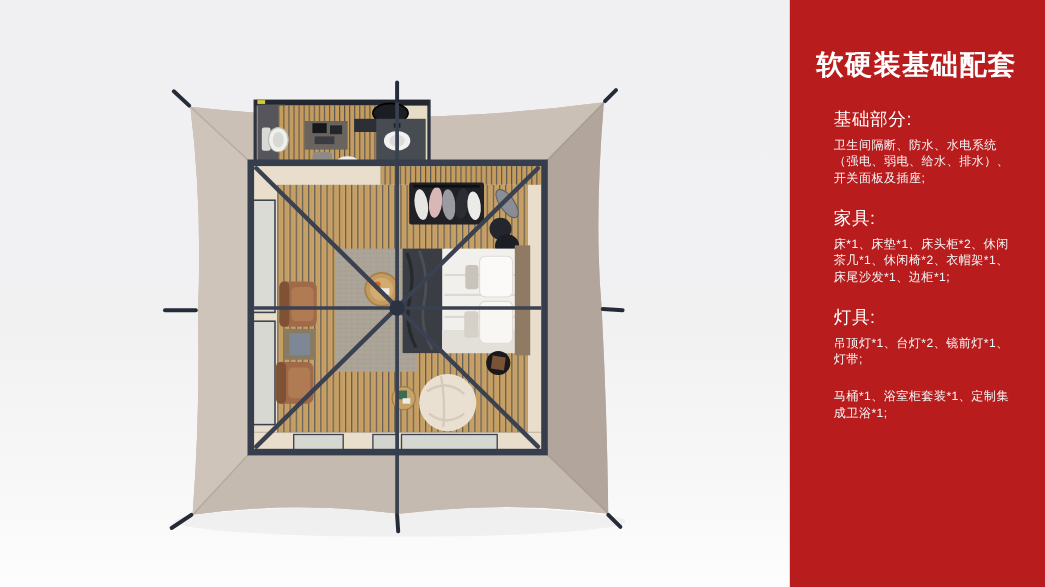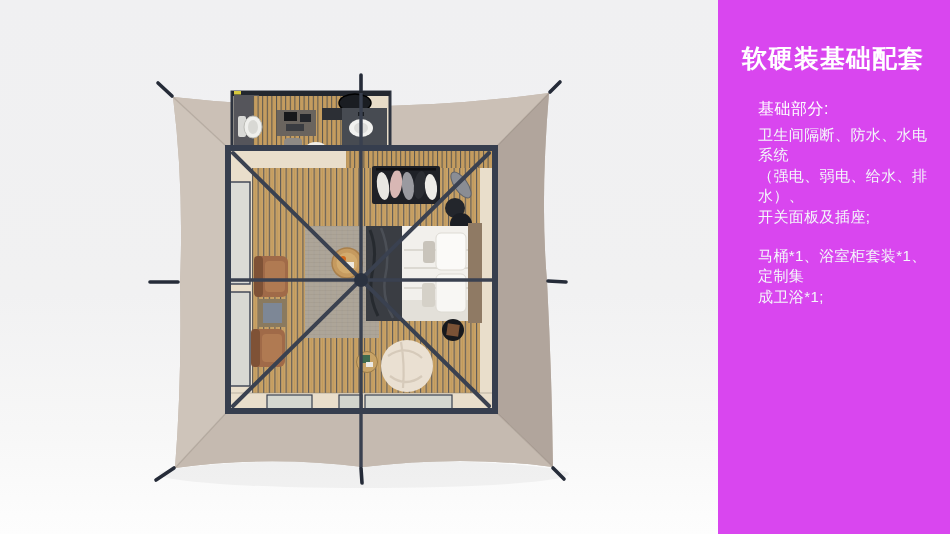--- a/index.html
+++ b/index.html
@@ -1,28 +1,28 @@
 <!DOCTYPE html>
 <html><head>
 <meta charset="utf-8">
 <style>
   html,body{margin:0;padding:0;background:#ffffff;}
   .app{width:950px;height:534px;display:flex;overflow:hidden;position:relative;
        font-family:"Liberation Sans","DejaVu Sans",sans-serif;}
   .stage{width:718px;height:534px;flex:0 0 718px;
          background:linear-gradient(180deg,#f0f0f2 0%,#f1f1f2 55%,#f7f7f7 80%,#fdfdfd 100%);}
   .stage svg{display:block;}
-  .panel{width:232px;height:534px;flex:0 0 232px;background:#d946ef;color:#ffffff;
+  .panel{width:232px;height:534px;flex:0 0 232px;background:#b91c1c;color:#ffffff;
          box-sizing:border-box;padding:42px 18px 0 24px;}
   .panel-title{font-size:25px;font-weight:bold;letter-spacing:1px;color:#ffffff;
                margin:0 0 24px 0;white-space:nowrap;}
   .panel-content{margin-left:16px;}
   .section{margin-bottom:19px;}
   .section-heading{font-size:16px;font-weight:normal;margin-bottom:5px;letter-spacing:.5px;}
-  .section-body{font-size:15px;line-height:1.36;letter-spacing:.4px;white-space:pre-line;
+  .section-body{font-size:11px;line-height:1.36;letter-spacing:.4px;white-space:pre-line;
                 color:#f4f8fa;}
 </style>
 </head>
 <body>
 
 <div class="app">
 
   <div class="stage">
     <svg width="718" height="534" viewBox="0 0 718 534">
       <defs>
@@ -207,22 +207,29 @@
   <div class="panel">
     <h1 class="panel-title">软硬装基础配套</h1>
     <div class="panel-content">
       <div class="section">
         <div class="section-heading">基础部分:</div>
         <div class="section-body">卫生间隔断、防水、水电系统
 （强电、弱电、给水、排水）、
 开关面板及插座;</div>
       </div>
       <div class="section">
-      </div>
-      <div class="section">
+        <div class="section-heading">家具:</div>
+        <div class="section-body">床*1、床垫*1、床头柜*2、休闲
+茶几*1、休闲椅*2、衣帽架*1、
+床尾沙发*1、边柜*1;</div>
+      </div>
+      <div class="section">
+        <div class="section-heading">灯具:</div>
+        <div class="section-body">吊顶灯*1、台灯*2、镜前灯*1、
+灯带;</div>
       </div>
       <div class="section">
         <div class="section-body">马桶*1、浴室柜套装*1、定制集
 成卫浴*1;</div>
       </div>
 
     </div>
   </div>
 </div>
 

